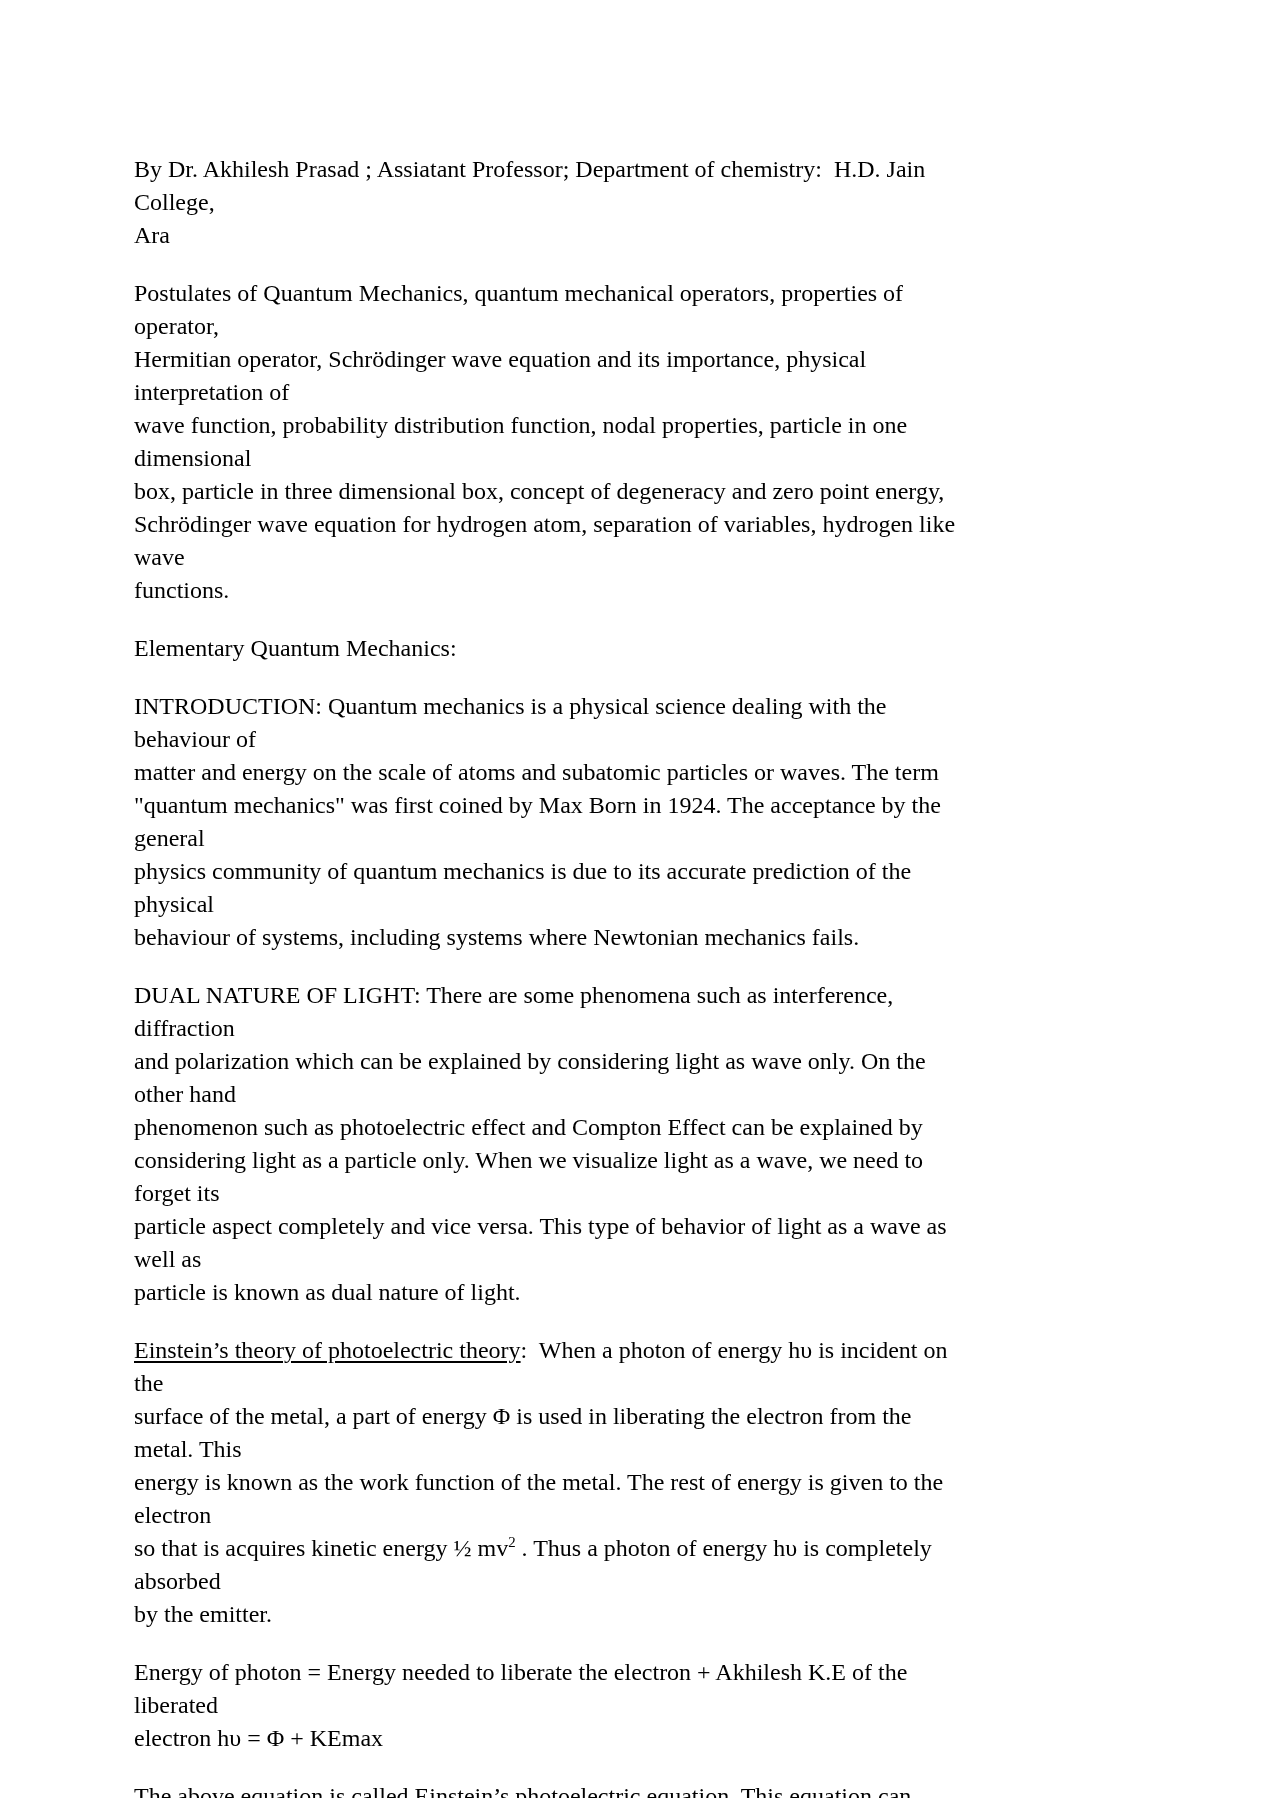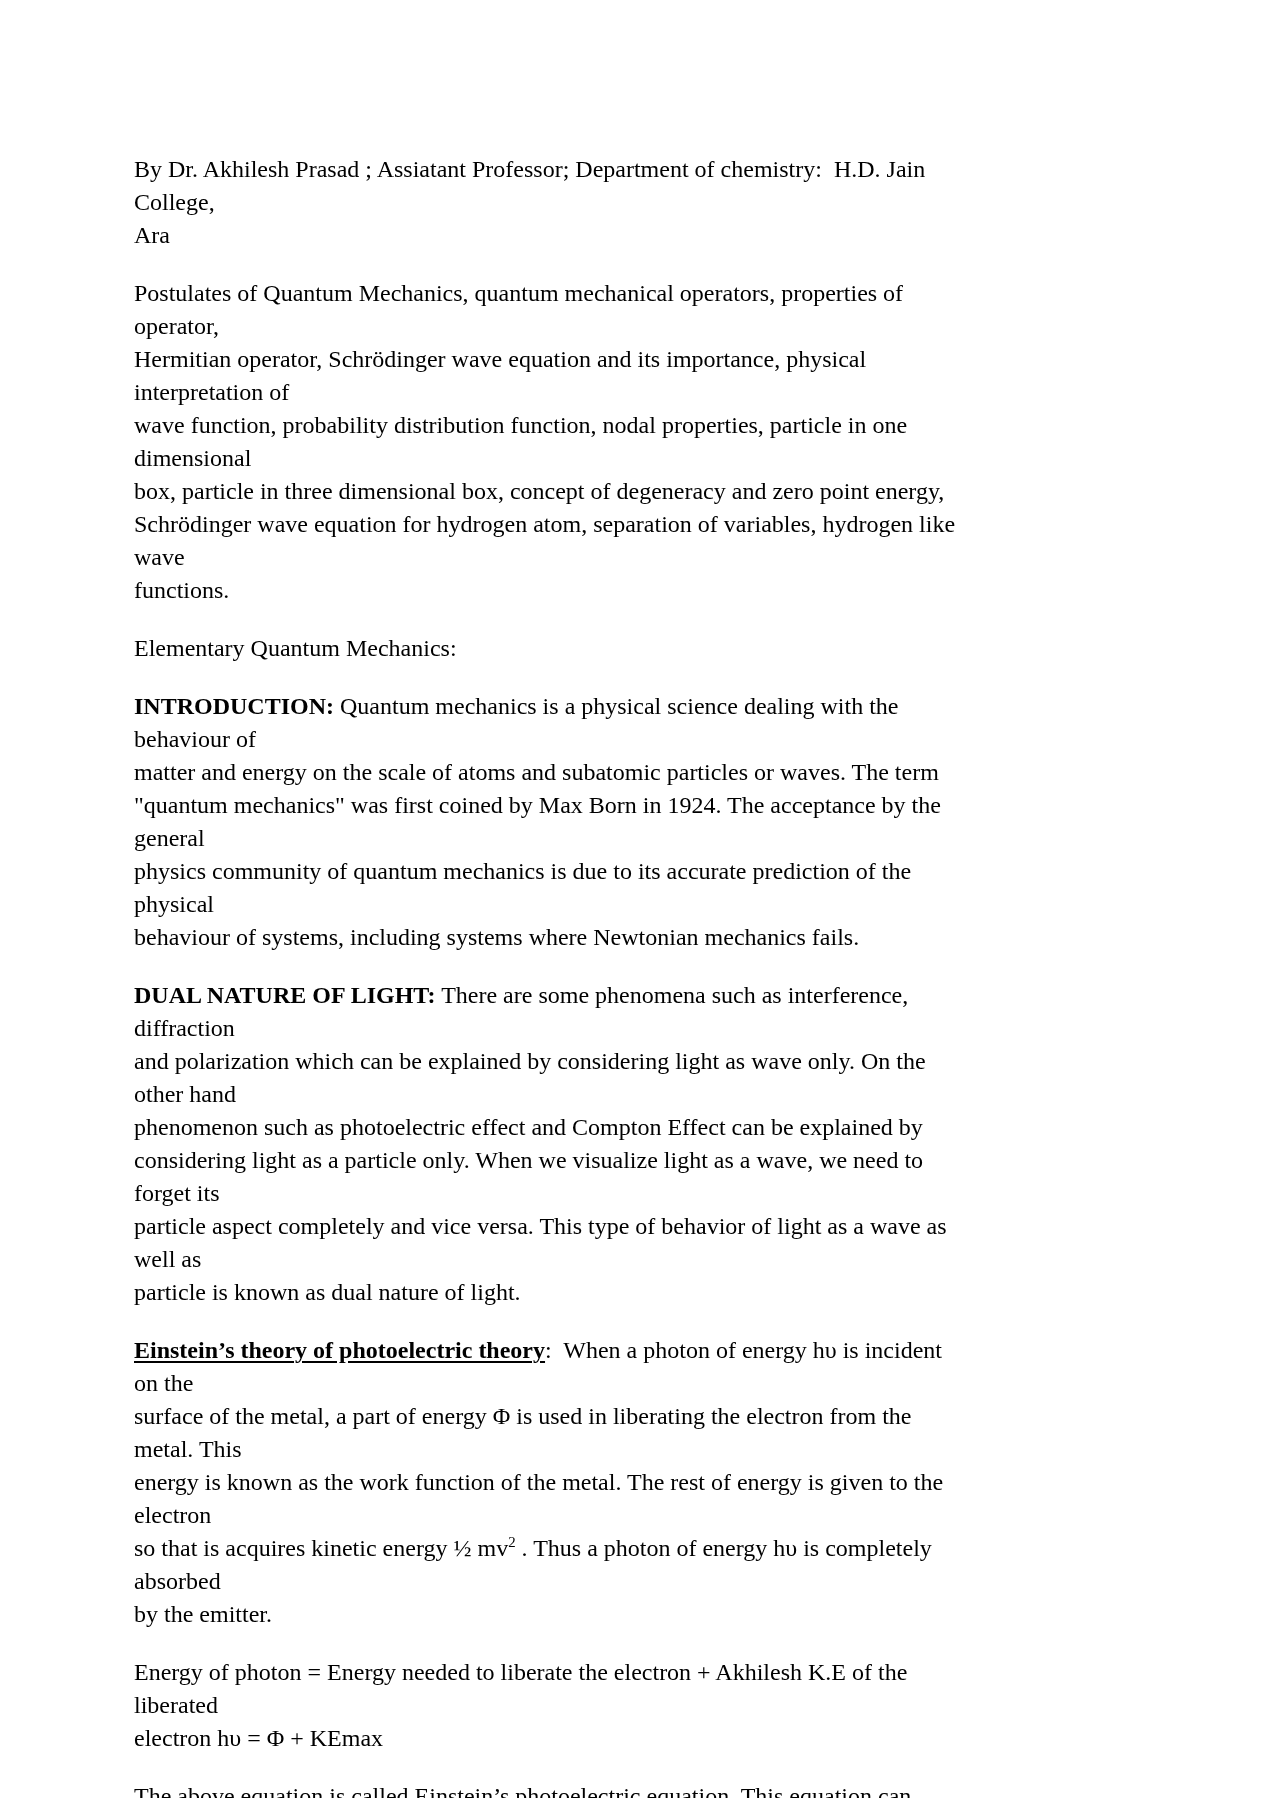--- a/index.html
+++ b/index.html
@@ -19,21 +19,21 @@
     line-height: 33px;
     color: #000000;
     overflow: hidden;
   }
   .para {
     margin: 0 0 25px 0;
     white-space: pre-wrap; 
     max-width: 1015px;
   }
   .lbl {
-    font-weight: bold;
+    font-weight: normal;
   }
   .underlined {
     text-decoration: underline;
     text-decoration-thickness: 2px;
     text-underline-offset: 3px;
   }
   sup.sup2 {
     font-size: 0.62em;
     line-height: 0;
     vertical-align: super;

